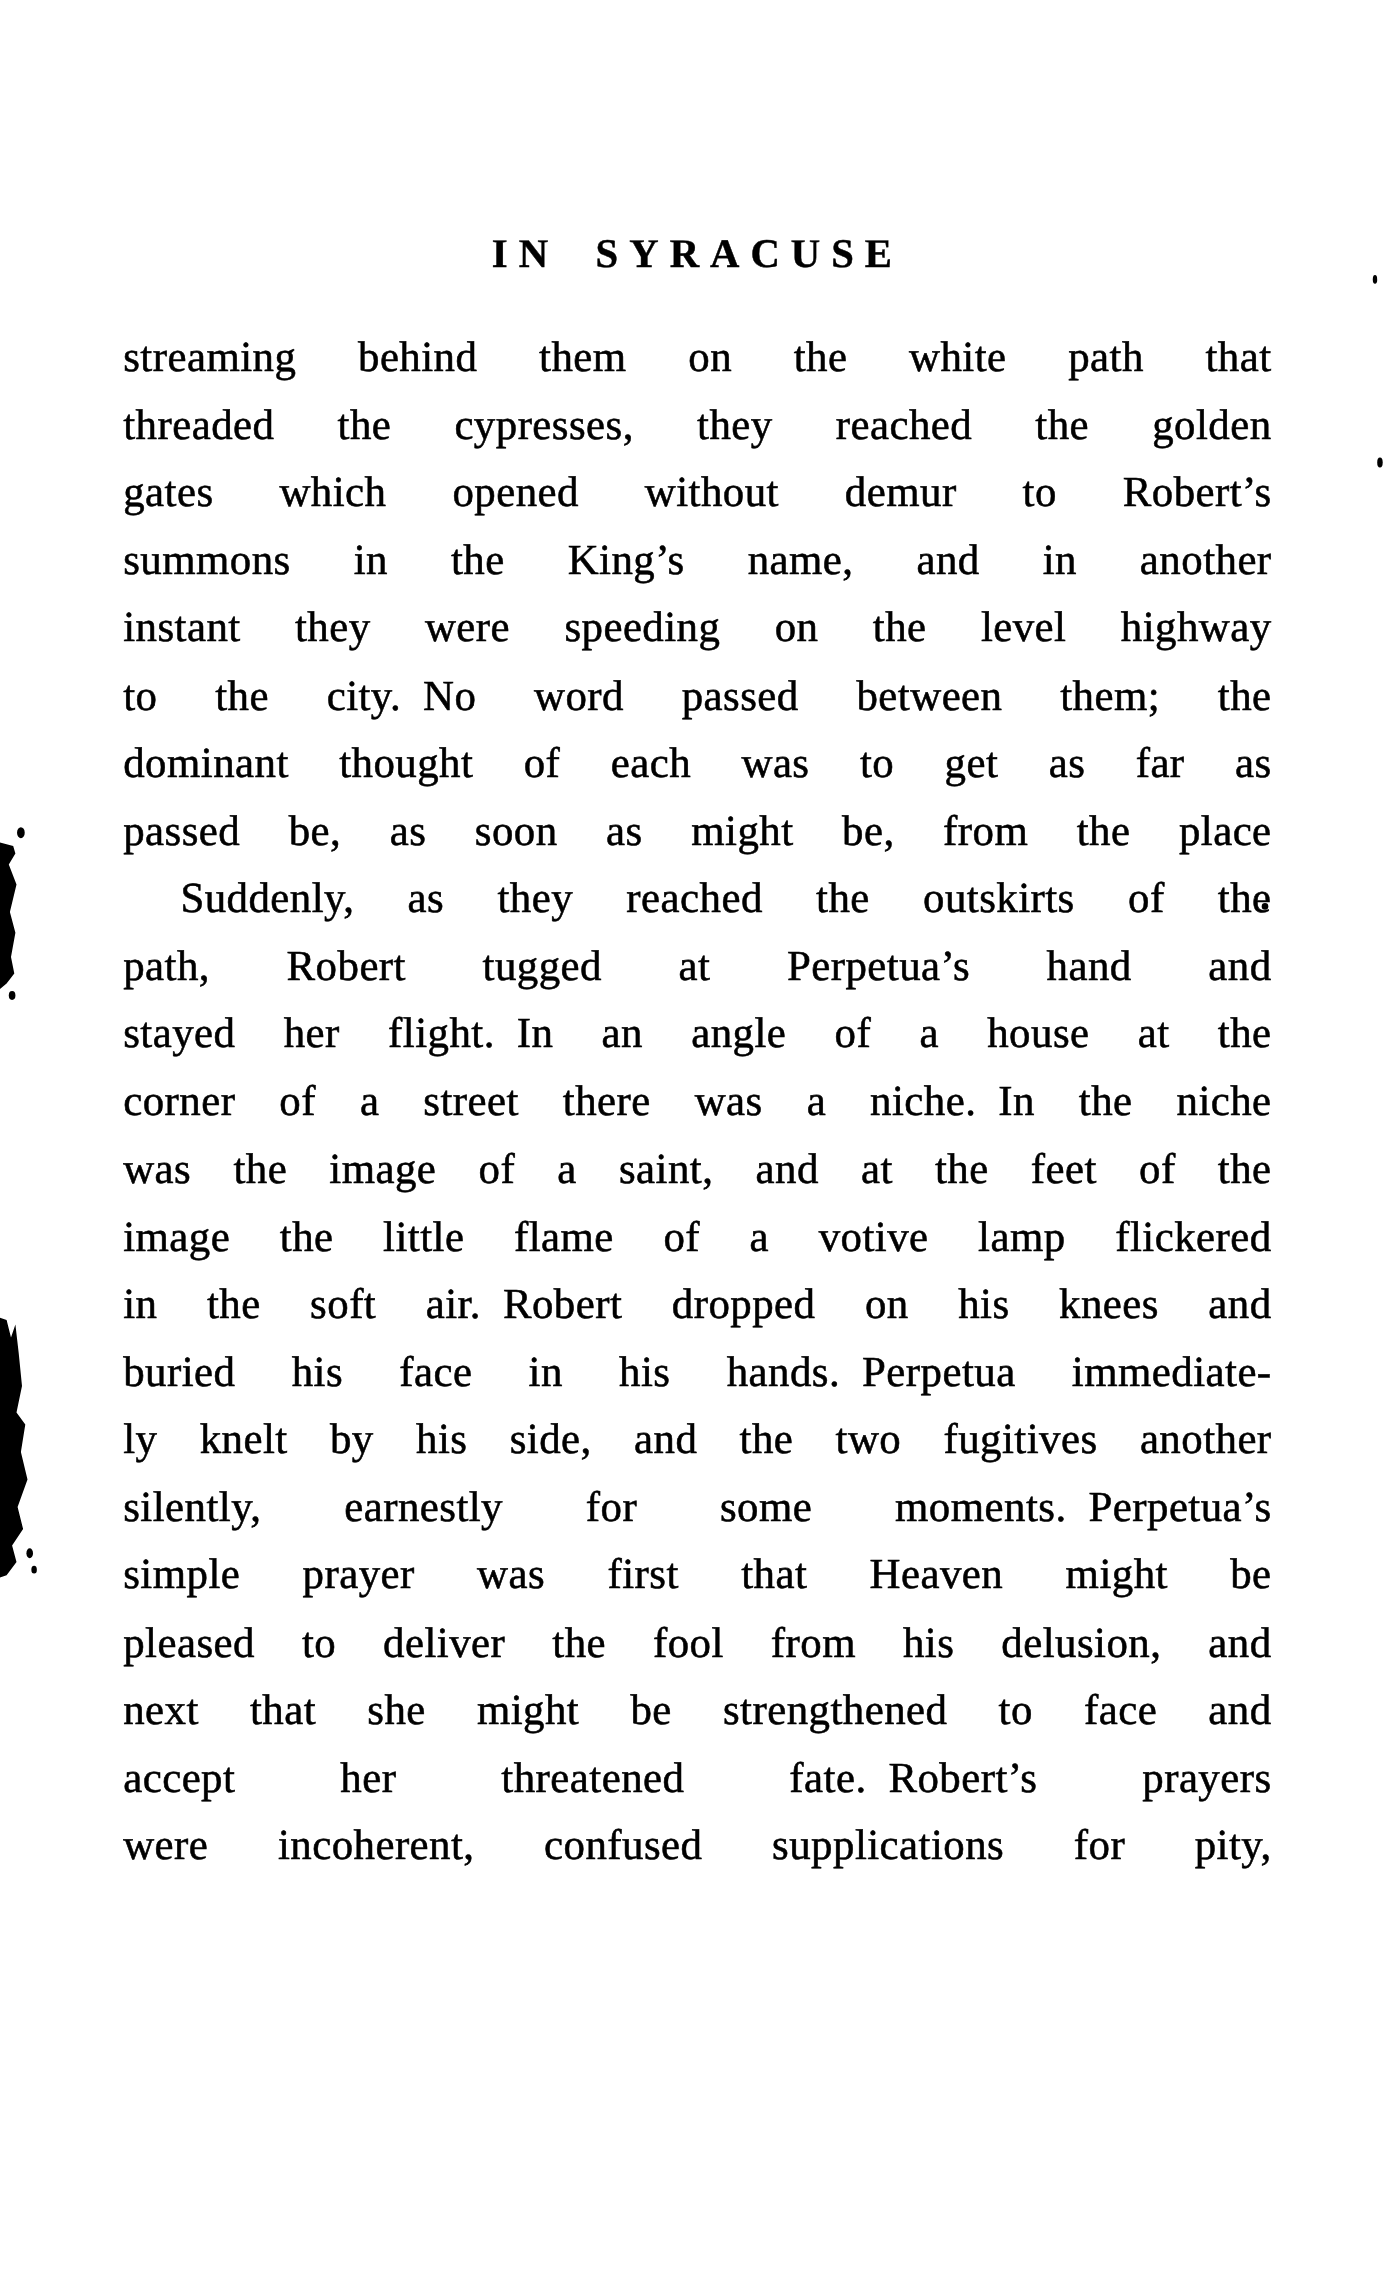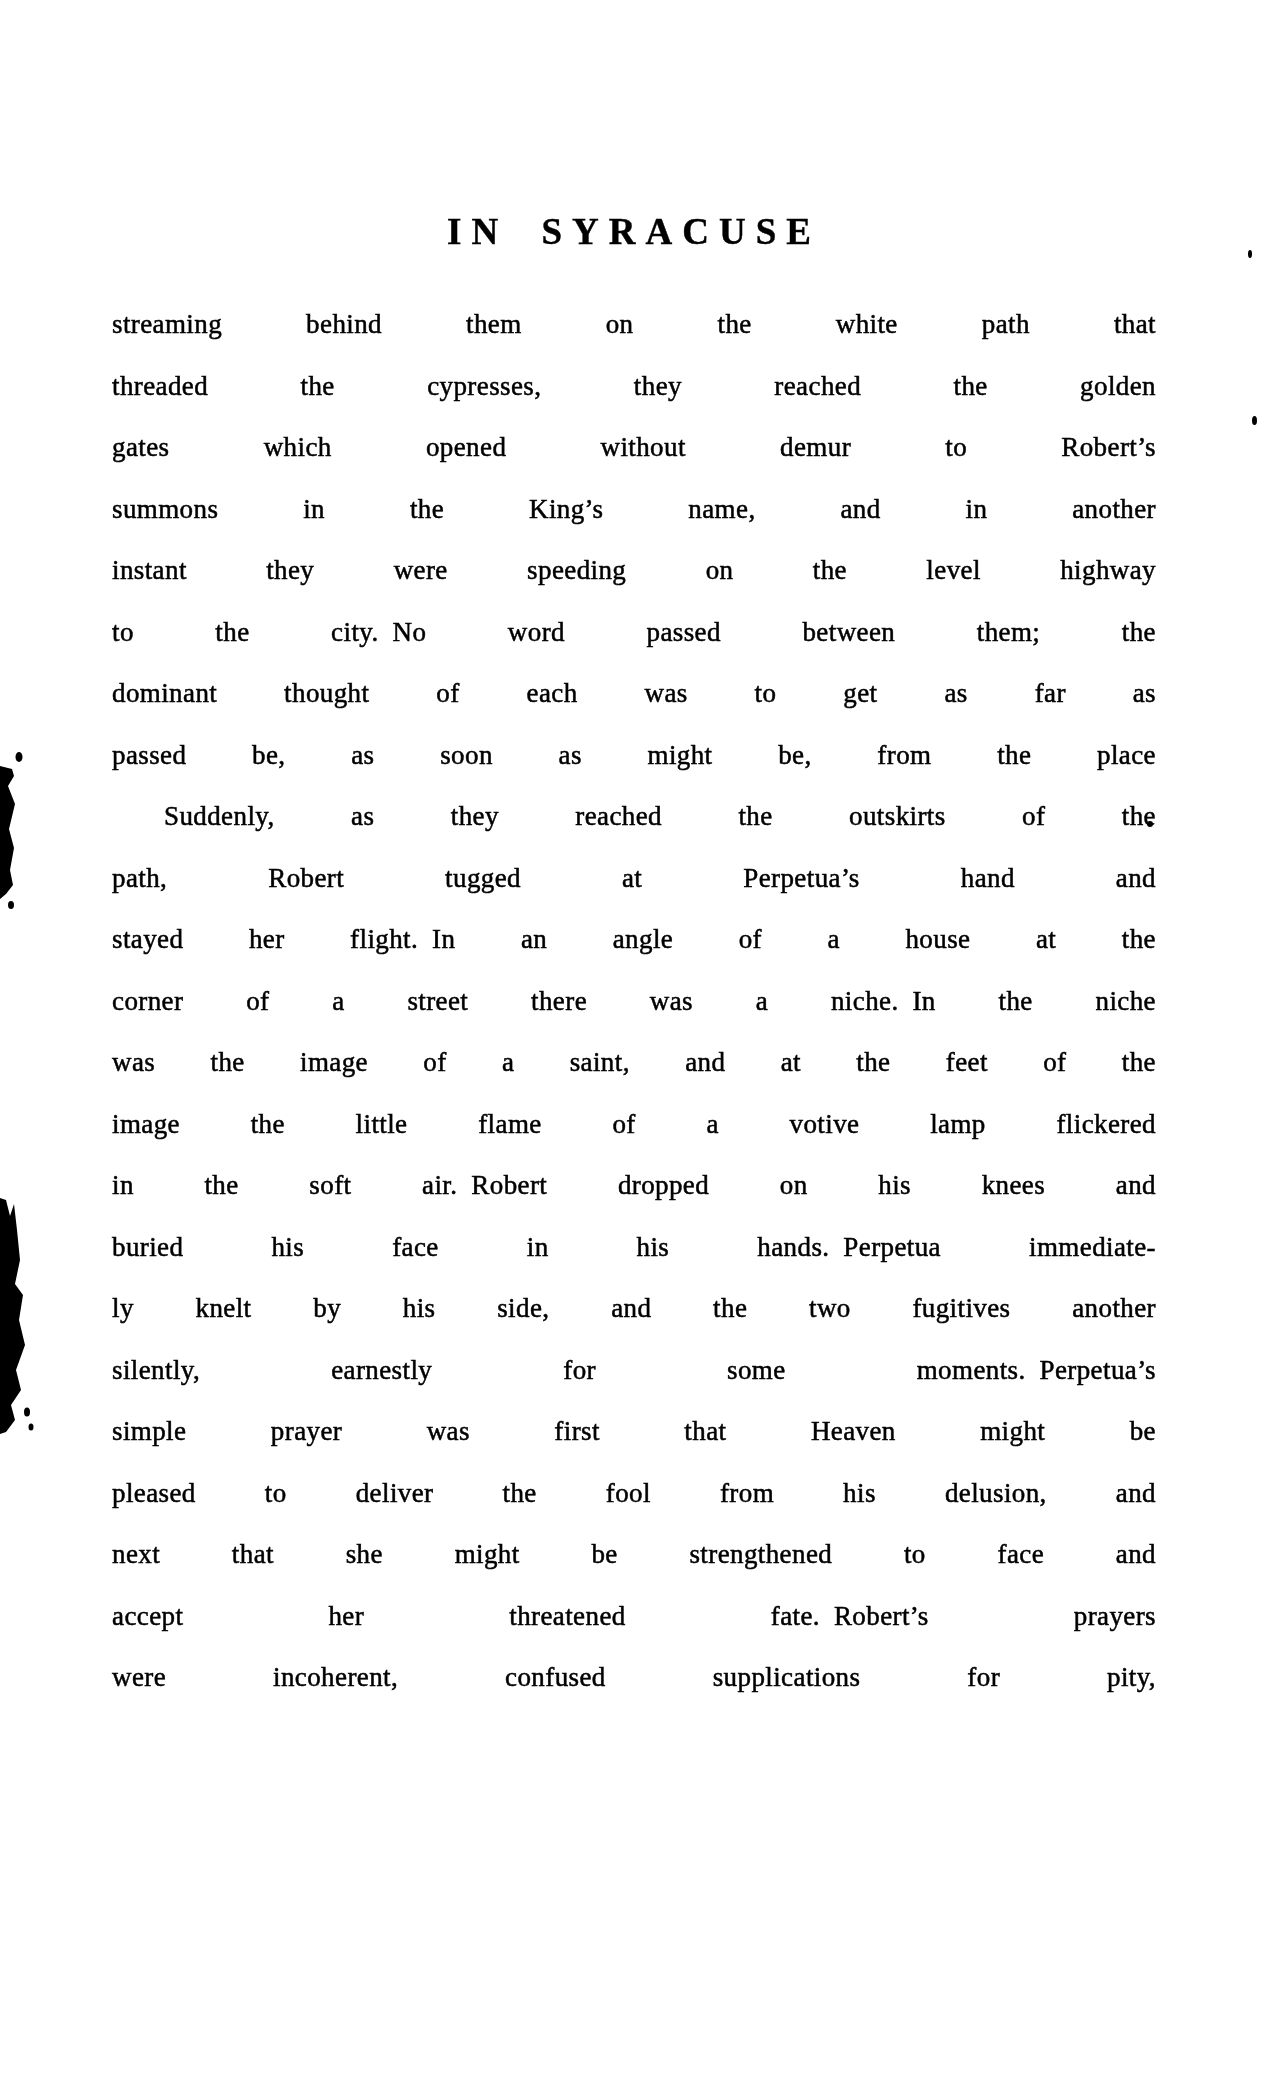--- a/index.html
+++ b/index.html
@@ -27,21 +27,21 @@
     font-weight: 700;
     letter-spacing: 10px;
     word-spacing: 14px;
     -webkit-text-stroke: 0.4px #000;
   }
   .body-text {
     position: absolute;
     top: 294px;
     left: 112px;
     width: 1044px;
-    font-size: 27px;
+    font-size: 39px;
     letter-spacing: 0.4px;
     -webkit-text-stroke: 0.5px #000;
   }
   .line {
     line-height: 61.5px;
     height: 61.5px;
     text-align: justify;
     text-align-last: justify;
     white-space: normal;
   }

